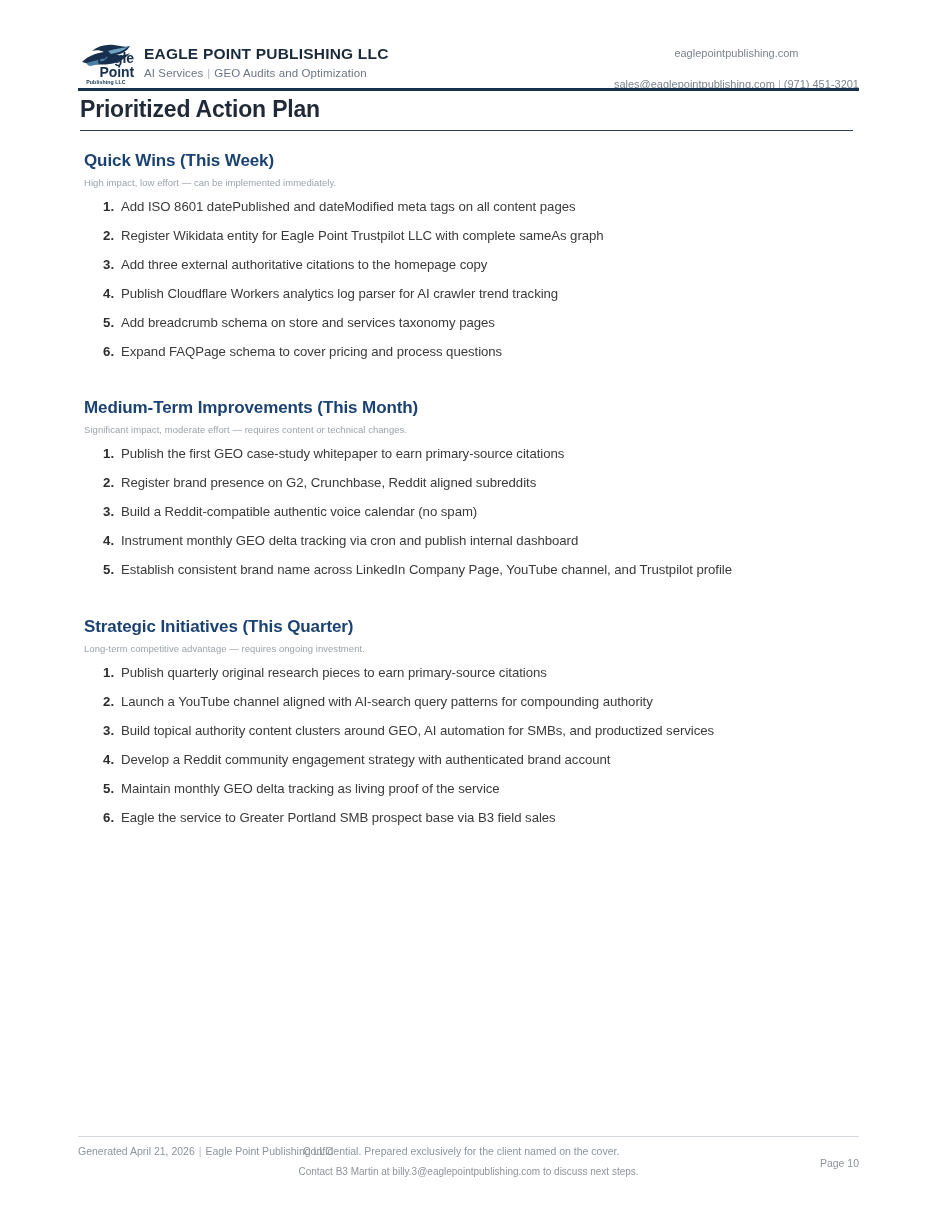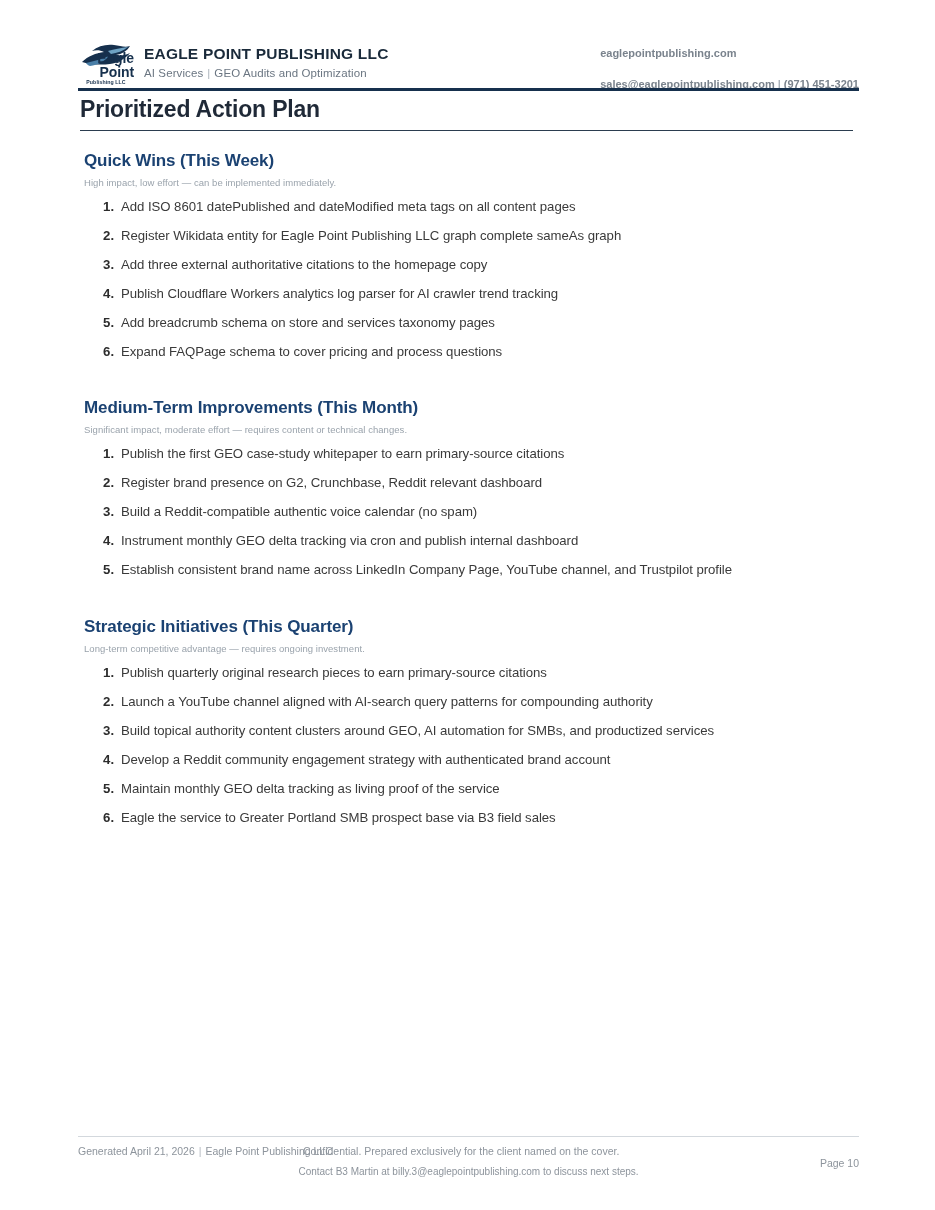--- a/index.html
+++ b/index.html
@@ -80,23 +80,22 @@
   }
   .company-tagline {
     font-size: 11.5px;
     color: #6b7682;
     line-height: 1.15;
     margin-top: 4px;
     letter-spacing: 0.1px;
   }
   .tagline-sep { color: #aab2bb; padding: 0 4px; }
   .contact-block {
-    text-align: left;
+    text-align: center;
     padding-top: 4px;
-    font-weight: bold;
   }
   .contact-site {
     font-size: 11px;
     color: #7a838d;
     line-height: 1.3;
   }
   .contact-line2 {
     font-size: 11px;
     color: #7a838d;
     line-height: 1.3;
@@ -268,21 +267,21 @@
   <div class="section" style="top:151px;">
     <div class="section-heading">Quick Wins (This Week)</div>
     <div class="section-sub">High impact, low effort — can be implemented immediately.</div>
     <ol class="section-list">
       <li class="list-item">
           <span class="item-num">1.</span>
           <span class="item-text">Add ISO 8601 datePublished and dateModified meta tags on all content pages</span>
         </li>
       <li class="list-item">
           <span class="item-num">2.</span>
-          <span class="item-text">Register Wikidata entity for Eagle Point Publishing LLC graph complete sameAs graph</span>
+          <span class="item-text">Register Wikidata entity for Eagle Point Trustpilot LLC with complete sameAs graph</span>
         </li>
       <li class="list-item">
           <span class="item-num">3.</span>
           <span class="item-text">Add three external authoritative citations to the homepage copy</span>
         </li>
       <li class="list-item">
           <span class="item-num">4.</span>
           <span class="item-text">Publish Cloudflare Workers analytics log parser for AI crawler trend tracking</span>
         </li>
       <li class="list-item">
@@ -299,21 +298,21 @@
   <div class="section" style="top:398px;">
     <div class="section-heading">Medium-Term Improvements (This Month)</div>
     <div class="section-sub">Significant impact, moderate effort — requires content or technical changes.</div>
     <ol class="section-list">
       <li class="list-item">
           <span class="item-num">1.</span>
           <span class="item-text">Publish the first GEO case-study whitepaper to earn primary-source citations</span>
         </li>
       <li class="list-item">
           <span class="item-num">2.</span>
-          <span class="item-text">Register brand presence on G2, Crunchbase, Reddit relevant dashboard</span>
+          <span class="item-text">Register brand presence on G2, Crunchbase, Reddit aligned subreddits</span>
         </li>
       <li class="list-item">
           <span class="item-num">3.</span>
           <span class="item-text">Build a Reddit-compatible authentic voice calendar (no spam)</span>
         </li>
       <li class="list-item">
           <span class="item-num">4.</span>
           <span class="item-text">Instrument monthly GEO delta tracking via cron and publish internal dashboard</span>
         </li>
       <li class="list-item">

